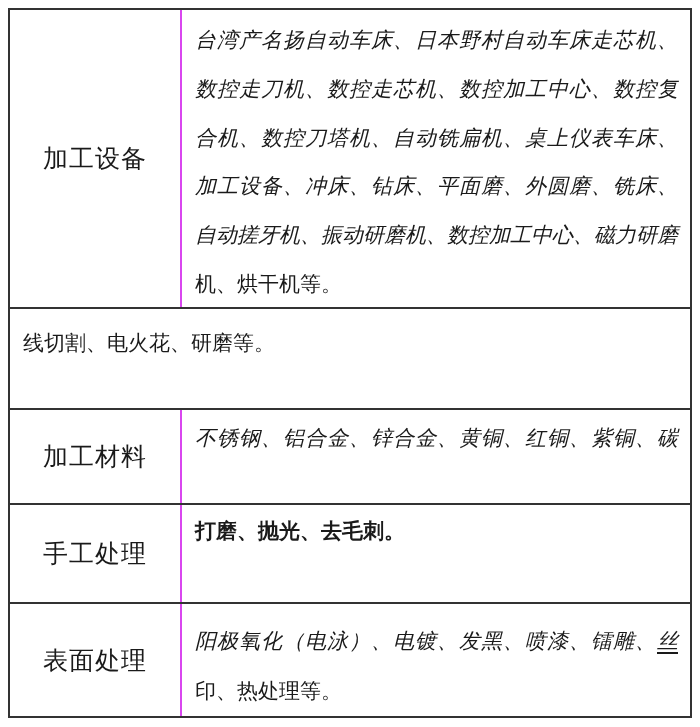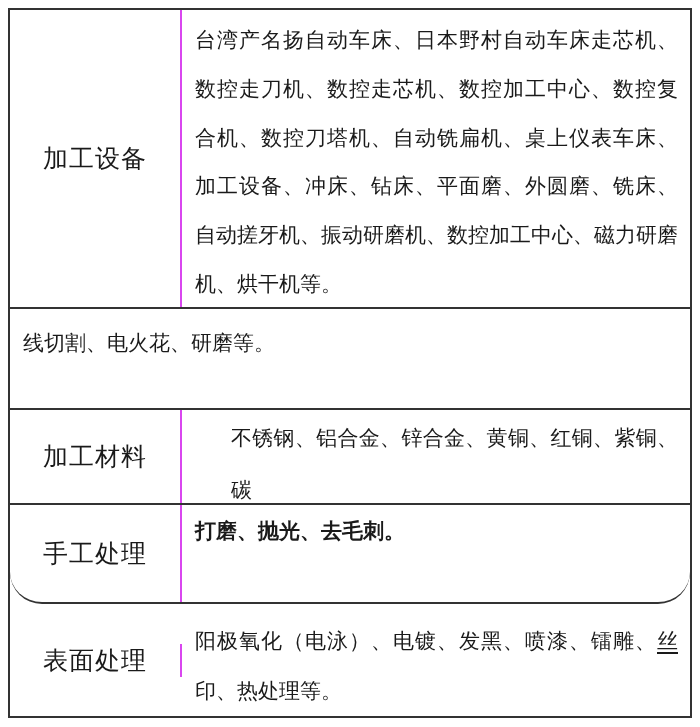--- a/index.html
+++ b/index.html
@@ -25,25 +25,25 @@
     display: flex;
     flex-direction: column;
     background: #ffffff;
   }
   .cap-row {
     display: flex;
     flex-direction: row;
     box-sizing: border-box;
     border-bottom: 2px solid #333333;
   }
-  .cap-row.last { border-bottom: none; flex: 1; align-items: center; }
+  .cap-row.last { border-bottom: none; flex: 1; }
   .row-equip    { height: 299px; }
   .row-support  { height: 104px; }
-  .row-material { height: 98px; gap: 36px;  }
-  .row-manual   { height: 102px; border-radius: 32px; }
+  .row-material { height: 98px;  }
+  .row-manual   { height: 102px; }
   .label-cell {
     width: 172px;
     box-sizing: border-box;
     border-right: 2px solid #d946ef;
     display: flex;
     align-items: center;
     justify-content: center;
     font-size: 25px;
     letter-spacing: 1px;
     flex-shrink: 0;
@@ -55,20 +55,21 @@
     font-size: 21px;
     overflow: hidden;
   }
   .content-cell .line {
     white-space: nowrap;
   }
   .jl {
     text-align: justify;
     text-align-last: justify;
     white-space: normal !important;
+    font-style: italic;
   }
   .row-equip .content-cell { padding-top: 6px; }
   .row-equip .line { line-height: 48.8px; height: 48.8px; }
   .row-support .content-cell { padding-top: 21px; }
   .row-support .line { line-height: 26px; }
   .row-material .content-cell { padding-top: 2px; }
   .row-material .line { line-height: 52px; height: 52px; }
   .row-manual .content-cell { padding-top: 13px; }
   .row-manual .line { line-height: 26px; font-weight: bold; }
   .row-surface .content-cell { padding-top: 12px; }

